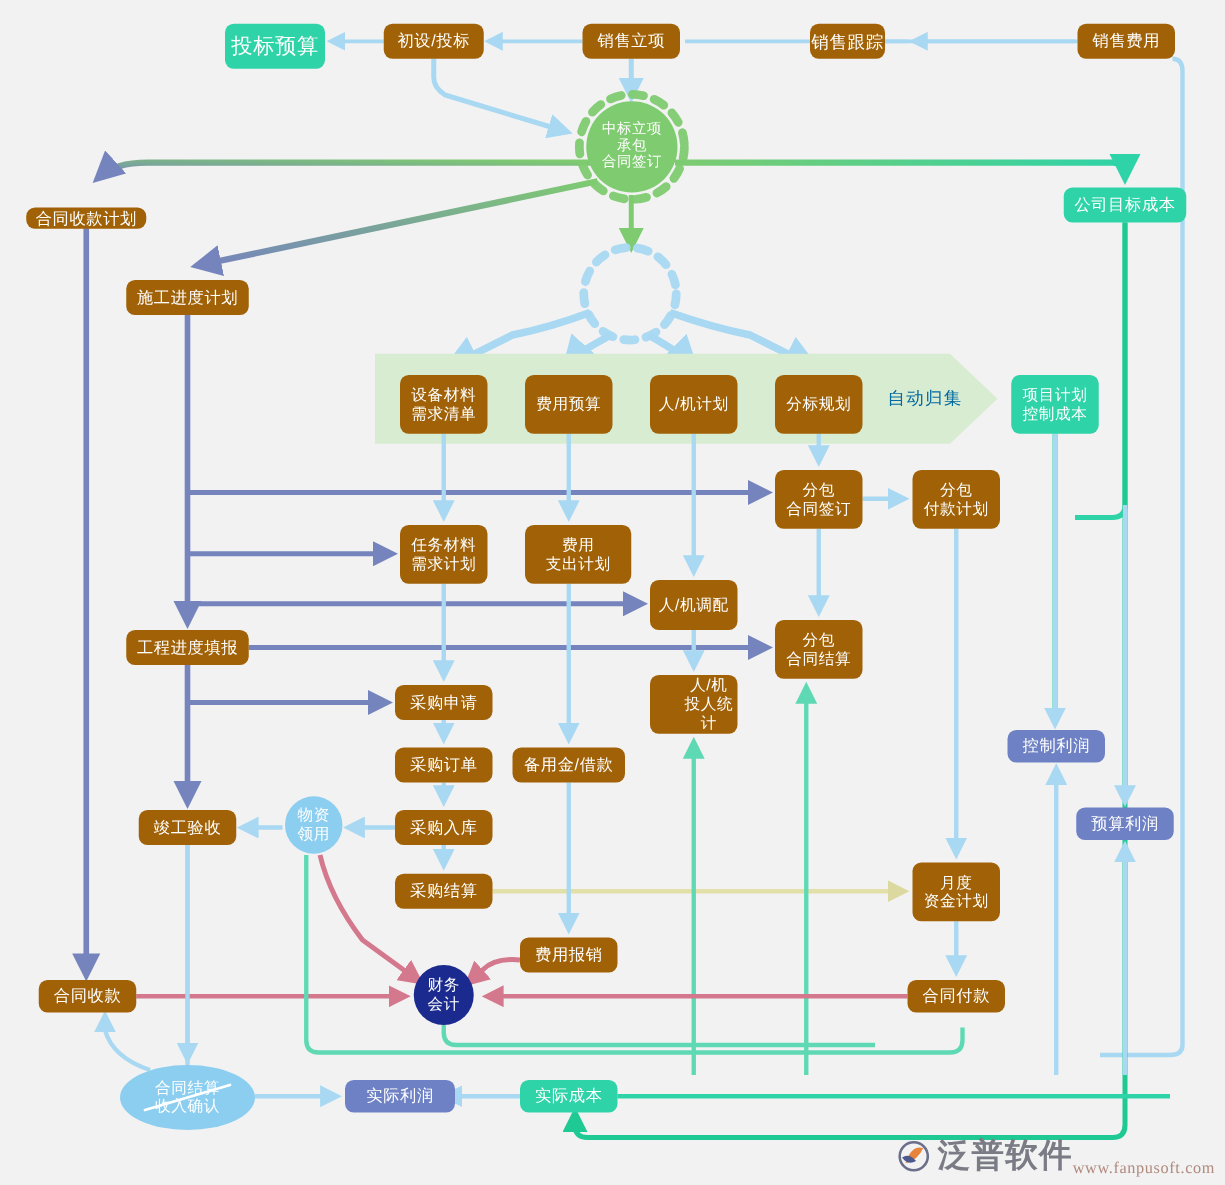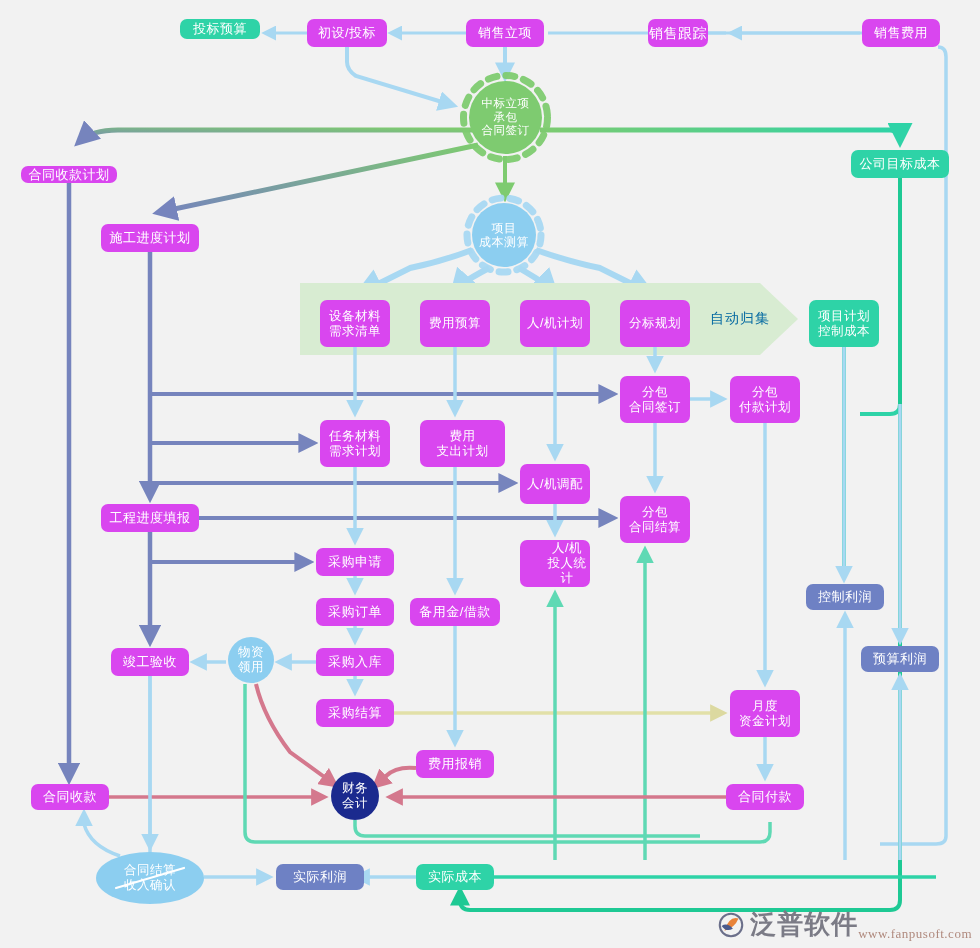--- a/index.html
+++ b/index.html
@@ -18,21 +18,21 @@
     box-sizing:border-box;
     display:flex;align-items:center;justify-content:center;
     text-align:center;
     color:#ffffff;
     line-height:1.18;
     white-space:pre-line;
     letter-spacing:.5px;
     z-index:5;
   }
   .rect{border-radius:7px;}
-  .blue{background:#d946ef;}
+  .blue{background:#a16207;}
   .green{background:#2ed3a7;}
   .purple{background:#6e81c4;}
   .circle{border-radius:50%;}
   .gcircle{background:#7ecb70;}
   .bcircle{background:#8ccef0;}
   .navy{background:#1b2a8e;}
   .ellipse{background:#8ccef0;border-radius:50%;}
   .label-auto{
     position:absolute;color:#0369a1;z-index:5;
     display:flex;align-items:center;justify-content:center;
@@ -218,31 +218,29 @@
 
     <path d="M416,877 L250,877" stroke="#5fd9b4" stroke-width="0" fill="none"></path>
     <path d="M494,877 L980,877" stroke="#2ed3a7" stroke-width="0" fill="none"></path>
     <path d="M494,877 L936,877" stroke="#2ed3a7" stroke-width="3.5" fill="none"></path>
 
     <path d="M455,892 L455,920 Q455,930 465,930 L930,930 Q940,930 940,920 L940,40" stroke="#1ec994" stroke-width="0" fill="none"></path>
   </svg>
 
   <div class="label-auto" style="left:700px;top:305px;width:80px;height:28px;font-size:14px;">自动归集</div>
 
-  <div class="node rect green" style="left:180px;top:19px;width:80px;height:20px;font-size:13px;">投标预算</div>
+  <div class="node rect green" style="left:180px;top:19px;width:80px;height:36px;font-size:17px;">投标预算</div>
   <div class="node rect blue" style="left:307px;top:19px;width:80px;height:28px;font-size:13px;">初设/投标</div>
   <div class="node rect blue" style="left:466px;top:19px;width:78px;height:28px;font-size:13px;">销售立项</div>
   <div class="node rect blue" style="left:648px;top:19px;width:60px;height:28px;font-size:14px;text-align:center;">销售跟踪</div>
   <div class="node rect blue" style="left:862px;top:19px;width:78px;height:28px;font-size:13px;">销售费用</div>
 
   <div class="node circle gcircle" style="left:469px;top:81px;width:73px;height:73px;font-size:11.5px;">中标立项
 承包
 合同签订</div>
-  <div class="node circle bcircle" style="left:472px;top:203px;width:64px;height:64px;font-size:12px;">项目
-成本测算</div>
 
   <div class="node rect blue" style="left:21px;top:150px;width:96px;height:17px;font-size:13px;margin-top:16px;">合同收款计划</div>
   <div class="node rect green" style="left:851px;top:150px;width:98px;height:28px;font-size:13px;">公司目标成本</div>
   <div class="node rect blue" style="left:101px;top:224px;width:98px;height:28px;font-size:13px;">施工进度计划</div>
 
   <div class="node rect blue" style="left:320px;top:300px;width:70px;height:47px;font-size:12.5px;">设备材料
 需求清单</div>
   <div class="node rect blue" style="left:420px;top:300px;width:70px;height:47px;font-size:12.5px;">费用预算</div>
   <div class="node rect blue" style="left:520px;top:300px;width:70px;height:47px;font-size:12.5px;">人/机计划</div>
   <div class="node rect blue" style="left:620px;top:300px;width:70px;height:47px;font-size:12.5px;">分标规划</div>

